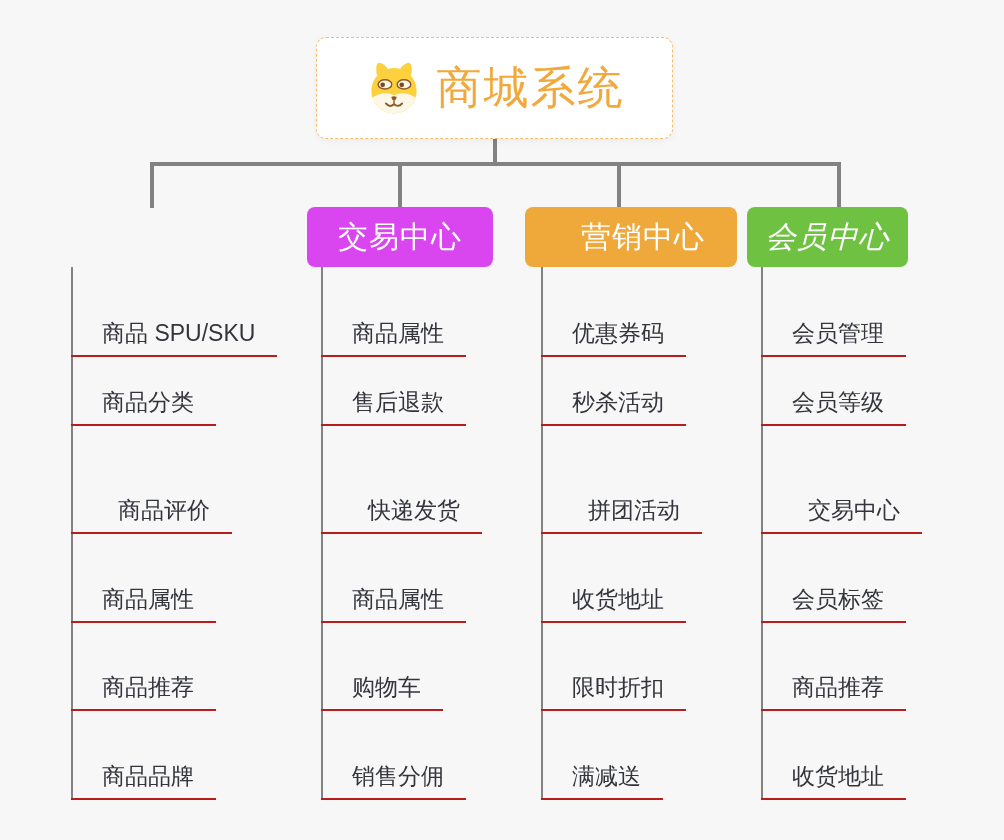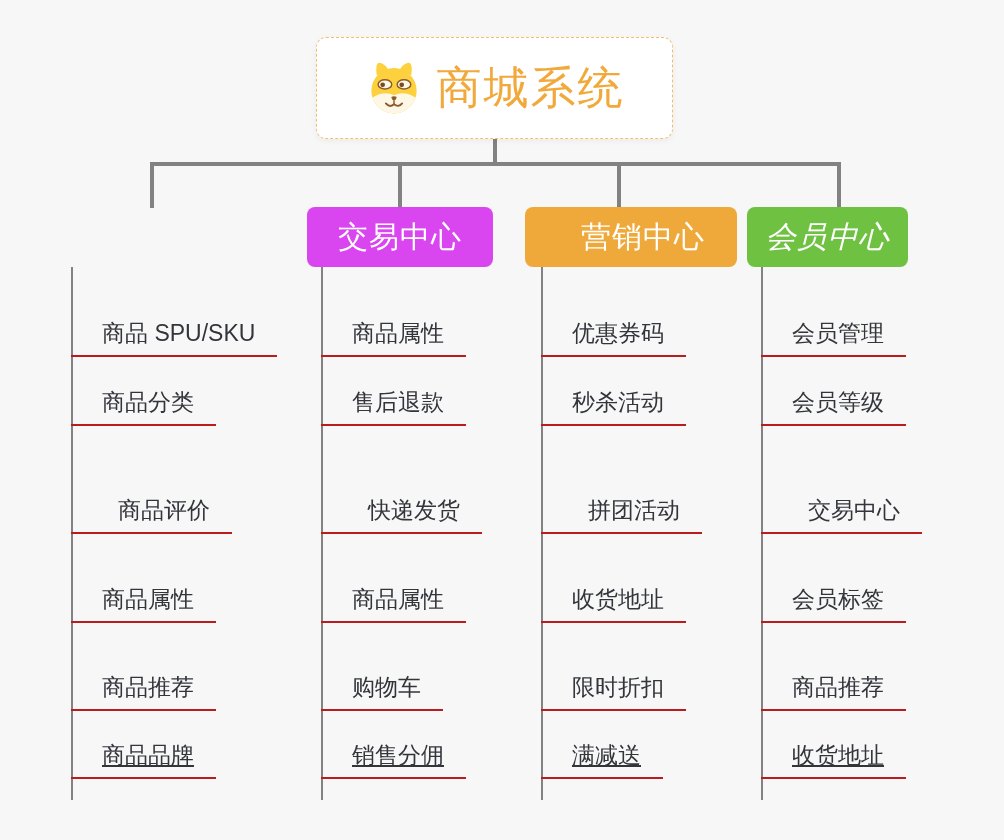--- a/index.html
+++ b/index.html
@@ -54,21 +54,21 @@
     padding:0 22px 6px 31px;
     border-bottom:2px solid #b91c1c;
     font-size:23px;
     line-height:32px;
     color:#33353b;
     white-space:nowrap;
     cursor:pointer;
   }
   .c1{left:71px;} .c2{left:321px;} .c3{left:541px;} .c4{left:761px;}
   .r1{top:317px;} .r2{top:386px;} .r3{top:494px;padding-left:47px;}
-  .r4{top:583px;} .r5{top:671px;} .r6{top:739px;text-decoration:underline;}
+  .r4{top:583px;} .r5{top:671px;} .r6{top:760px;}
 </style>
 </head>
 <body>
 
 <div class="canvas">
 
   <div class="line v" style="left:493px;top:139px;height:27px;"></div>
   <div class="line h" style="left:150px;top:162px;width:691px;"></div>
   <div class="line v" style="left:150px;top:162px;height:46px;"></div>
   <div class="line v" style="left:398px;top:162px;height:46px;"></div>

